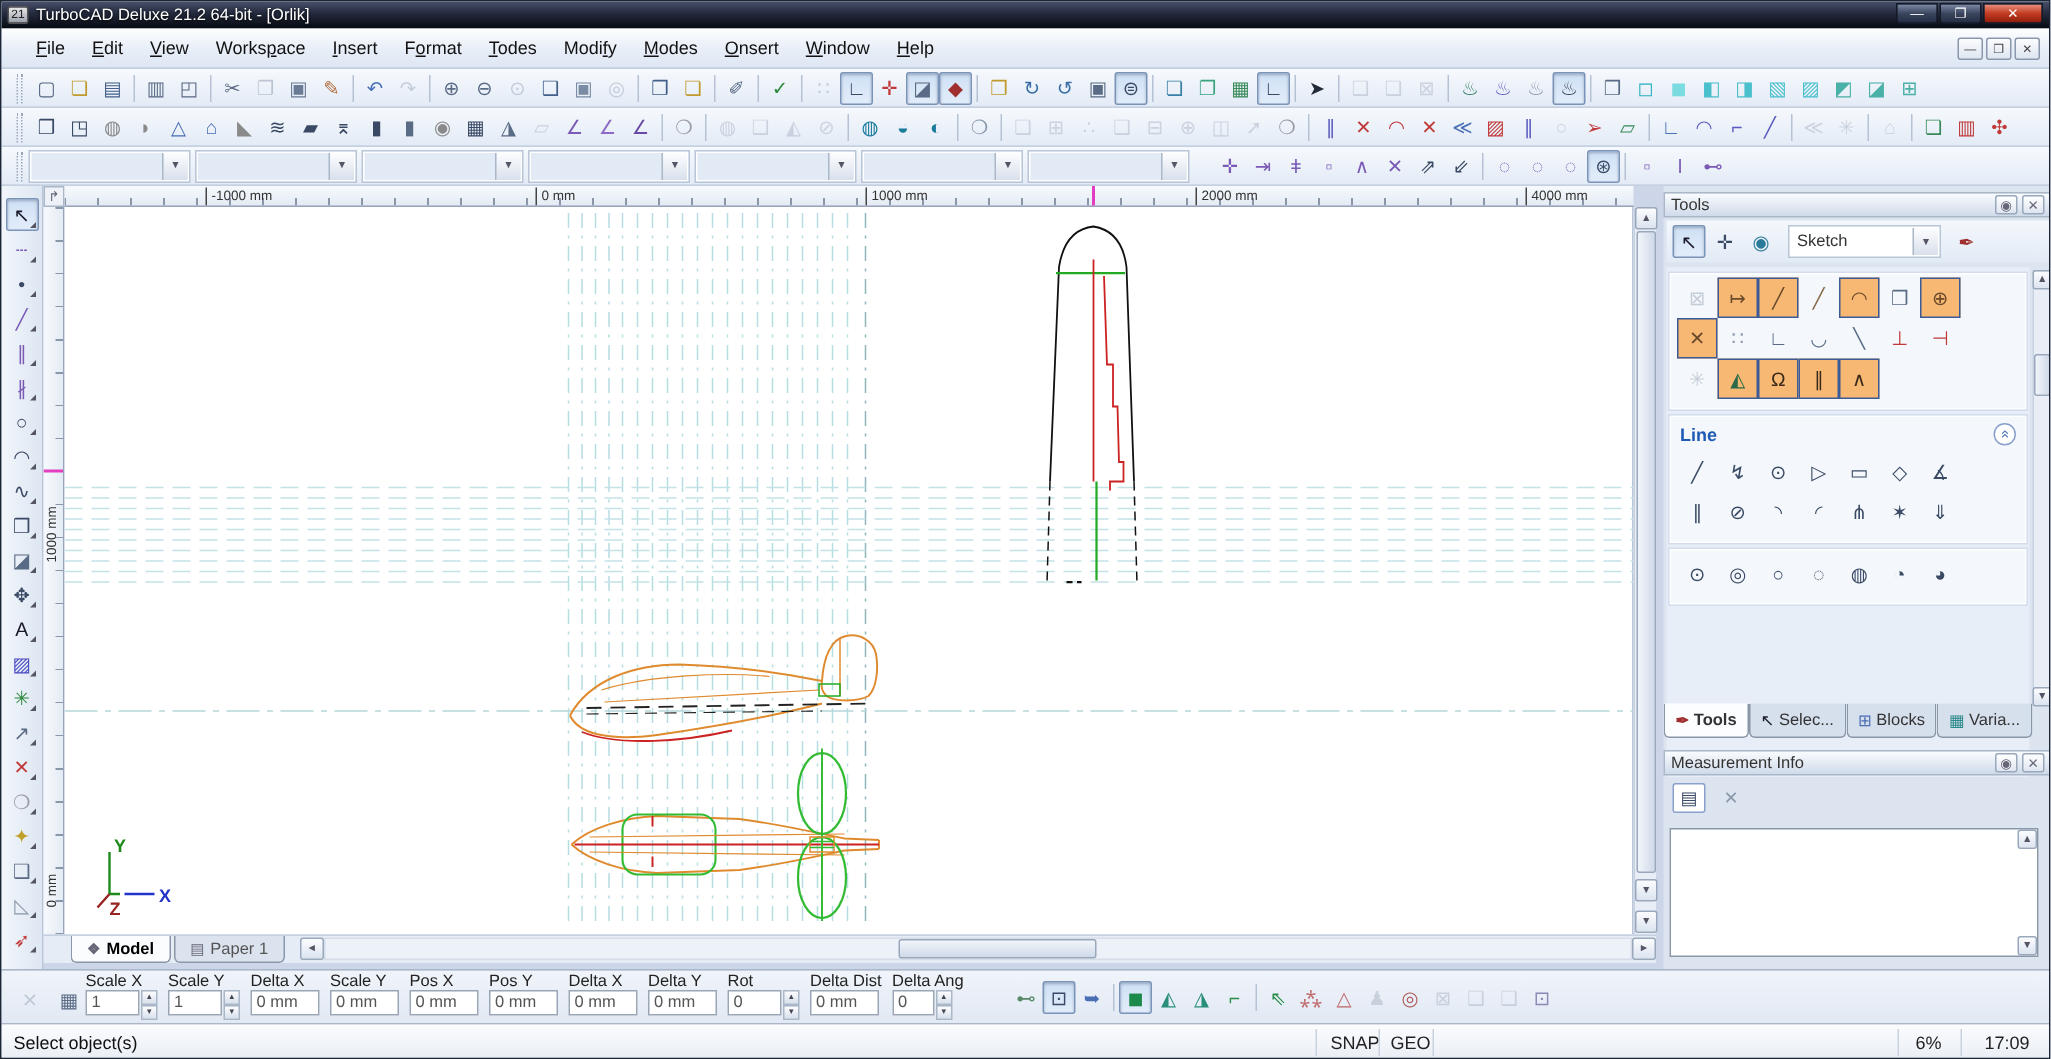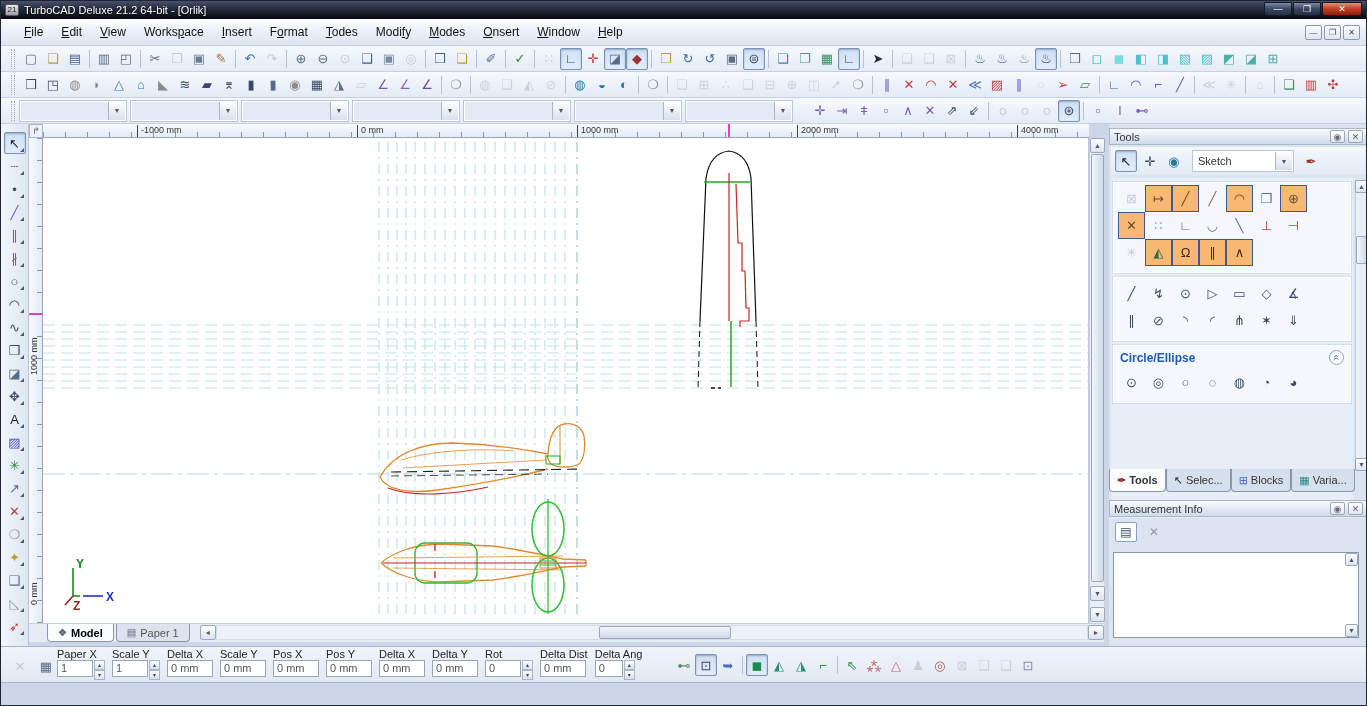--- a/index.html
+++ b/index.html
@@ -935,20 +935,26 @@
             </span>
             <span class="cell hl">
               <span style="color: rgb(58, 42, 26);">∥</span>
             </span>
             <span class="cell hl">
               <span style="color: rgb(58, 42, 26);">∧</span>
             </span>
         </div>
       </div>
       <div class="sect">
+        <div class="sect-h">
+          <span class="st">Line</span>
+          <span class="chev">
+              <span>«</span>
+            </span>
+        </div>
         <div class="igrid">
           <span class="cell">
               <span style="color: rgb(58, 74, 101);">╱</span>
             </span>
             <span class="cell">
               <span style="color: rgb(58, 74, 101);">↯</span>
             </span>
             <span class="cell">
               <span style="color: rgb(58, 74, 101);">⊙</span>
             </span>
@@ -983,26 +989,20 @@
             </span>
             <span class="cell">
               <span style="color: rgb(58, 74, 101);">✶</span>
             </span>
             <span class="cell">
               <span style="color: rgb(58, 74, 101);">⇓</span>
             </span>
         </div>
       </div>
       <div class="sect">
-        <div class="sect-h">
-          <span class="st">Circle/Ellipse</span>
-          <span class="chev">
-              <span>«</span>
-            </span>
-        </div>
         <div class="igrid">
           <span class="cell">
               <span style="color: rgb(58, 74, 101);">⊙</span>
             </span>
             <span class="cell">
               <span style="color: rgb(58, 74, 101);">◎</span>
             </span>
             <span class="cell">
               <span style="color: rgb(58, 74, 101);">○</span>
             </span>
@@ -1071,21 +1071,21 @@
       <span class="ti dim">
           <span class="g" style="color: rgb(154, 168, 187);">✕</span>
         </span>
         <span class="ti">
           <span class="g" style="color: rgb(90, 107, 133);">▦</span>
         </span>
     </span>
     <span class="fields">
 
         <span class="field">
-          <span class="fl">Paper X</span>
+          <span class="fl">Scale X</span>
           <span class="fbox">
             <span class="fval" style="width: 36px;">1</span>
             <span class="spinner spin">
               <i>▴</i>
               <i>▾</i>
             </span>
           </span>
         </span>
 
         <span class="field">
@@ -1229,14 +1229,27 @@
         </span>
         <span class="ti dim">
           <span class="g" style="color: rgb(170, 180, 196);">❑</span>
         </span>
         <span class="ti">
           <span class="g" style="color: rgb(138, 138, 181);">⊡</span>
         </span>
     </span>
   </div>
 
+  <div class="status">
+    <span class="prompt">Select object(s)</span>
+    <span class="ssep" style="left:876px"></span>
+    <span class="spane" style="left:886px">SNAP</span>
+    <span class="ssep" style="left:918px"></span>
+    <span class="spane" style="left:926px">GEO</span>
+    <span class="ssep" style="left:954px"></span>
+
+    <span class="ssep" style="left:1264px"></span>
+    <span class="spane" style="left:1276px">6%</span>
+    <span class="ssep" style="left:1306px"></span>
+    <span class="spane" style="left:1322px">17:09</span>
+  </div>
 
 </div>
 
 </body></html>

